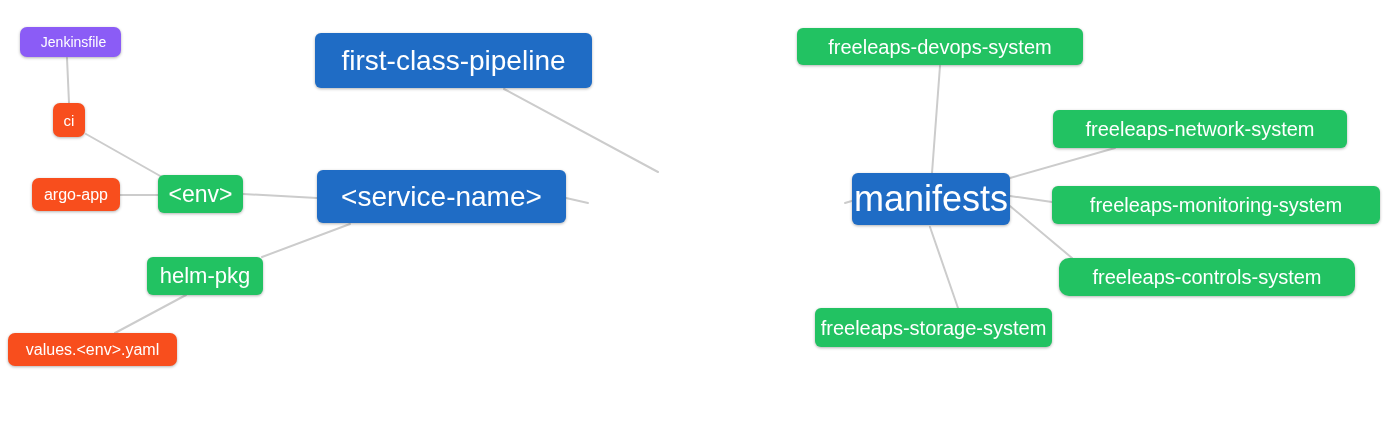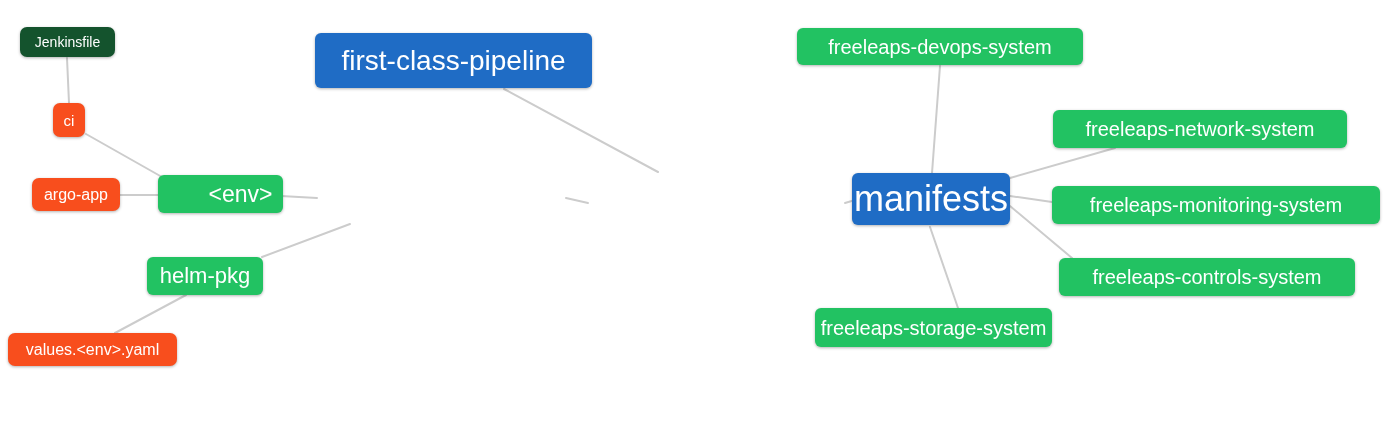--- a/index.html
+++ b/index.html
@@ -57,27 +57,28 @@
     <line class="edge" x1="504" y1="89" x2="658" y2="172" stroke="#cccccc"></line>
     <line class="edge" x1="566" y1="198" x2="588" y2="203" stroke="#cccccc"></line>
     <line class="edge" x1="845" y1="203" x2="855" y2="200" stroke="#cccccc"></line>
     <line class="edge" x1="932" y1="173" x2="940" y2="66" stroke="#cccccc"></line>
     <line class="edge" x1="1010" y1="178" x2="1115" y2="148" stroke="#cccccc"></line>
     <line class="edge" x1="1010" y1="196" x2="1052" y2="202" stroke="#cccccc"></line>
     <line class="edge" x1="1010" y1="206" x2="1072" y2="258" stroke="#cccccc"></line>
     <line class="edge" x1="930" y1="227" x2="958" y2="308" stroke="#cccccc"></line>
   </svg>
 
-  <div class="node node--sm" style="left: 20px; top: 27px; width: 95px; height: 30px; font-size: 14px; background: #14532d;">Jenkinsfile</div>
+  <div class="node node--sm" style="left: 20px; top: 27px; width: 95px; height: 30px; font-size: 14px; background: #8b5cf6; padding-left: 6px;">Jenkinsfile</div>
   <div class="node node--sm" style="left: 53px; top: 103px; width: 32px; height: 34px; font-size: 15px; background: rgb(248, 78, 29);">ci</div>
   <div class="node node--sm" style="left: 32px; top: 178px; width: 88px; height: 33px; font-size: 16px; background: rgb(248, 78, 29);">argo-app</div>
-  <div class="node" style="left: 158px; top: 175px; width: 85px; height: 38px; font-size: 23px; background: rgb(34, 194, 98); padding-left: 40px;">&lt;env&gt;</div>
+  <div class="node" style="left: 158px; top: 175px; width: 85px; height: 38px; font-size: 23px; background: rgb(34, 194, 98);">&lt;env&gt;</div>
   <div class="node" style="left: 147px; top: 257px; width: 116px; height: 38px; font-size: 22px; background: rgb(34, 194, 98);">helm-pkg</div>
   <div class="node node--sm" style="left: 8px; top: 333px; width: 169px; height: 33px; font-size: 16px; background: rgb(248, 78, 29); text-align: right;">values.&lt;env&gt;.yaml</div>
   <div class="node" style="left: 315px; top: 33px; width: 277px; height: 55px; font-size: 28px; background: rgb(31, 108, 197);">first-class-pipeline</div>
+  <div class="node" style="left: 317px; top: 170px; width: 249px; height: 53px; font-size: 28px; background: rgb(31, 108, 197);">&lt;service-name&gt;</div>
   <div class="node" style="left: 852px; top: 173px; width: 158px; height: 52px; font-size: 36px; background: rgb(31, 108, 197);">manifests</div>
   <div class="node" style="left: 797px; top: 28px; width: 286px; height: 37px; font-size: 20px; background: rgb(34, 194, 98);">freeleaps-devops-system</div>
   <div class="node" style="left: 1053px; top: 110px; width: 294px; height: 38px; font-size: 20px; background: rgb(34, 194, 98);">freeleaps-network-system</div>
   <div class="node" style="left: 1052px; top: 186px; width: 328px; height: 38px; font-size: 20px; background: rgb(34, 194, 98);">freeleaps-monitoring-system</div>
-  <div class="node" style="left: 1059px; top: 258px; width: 296px; height: 38px; font-size: 20px; background: rgb(34, 194, 98);">freeleaps-controls-system</div>
+  <div class="node" style="left: 1059px; top: 258px; width: 296px; height: 38px; font-size: 20px; background: rgb(34, 194, 98); border-radius: 10px;">freeleaps-controls-system</div>
   <div class="node" style="left: 815px; top: 308px; width: 237px; height: 39px; font-size: 20px; background: rgb(34, 194, 98);">freeleaps-storage-system</div>
 
 </div>
 
 </body></html>

